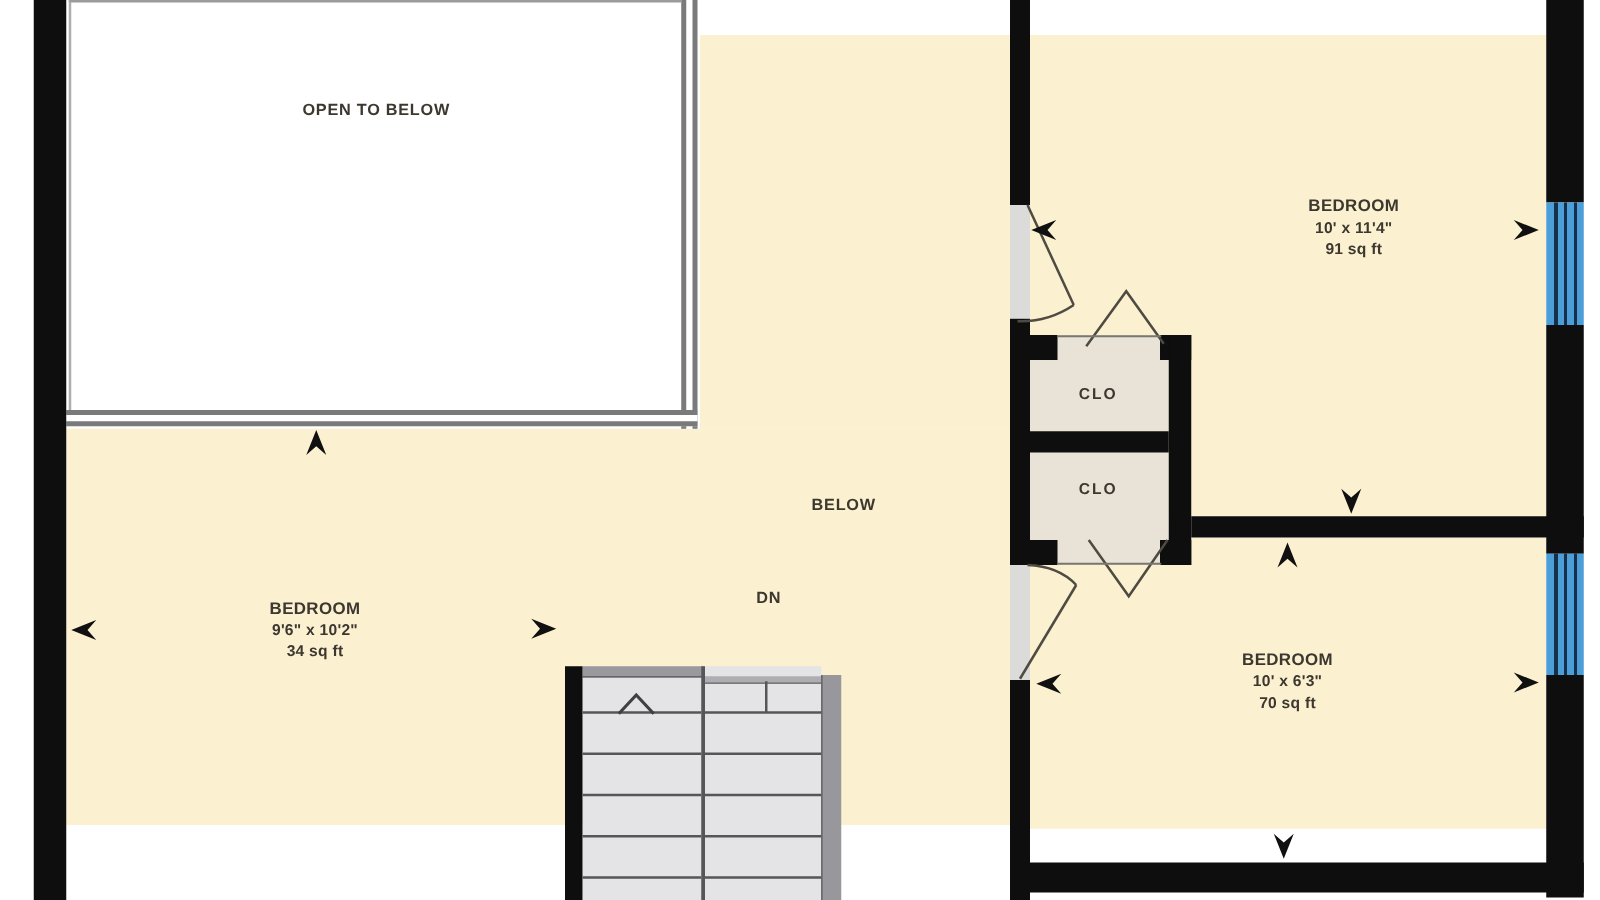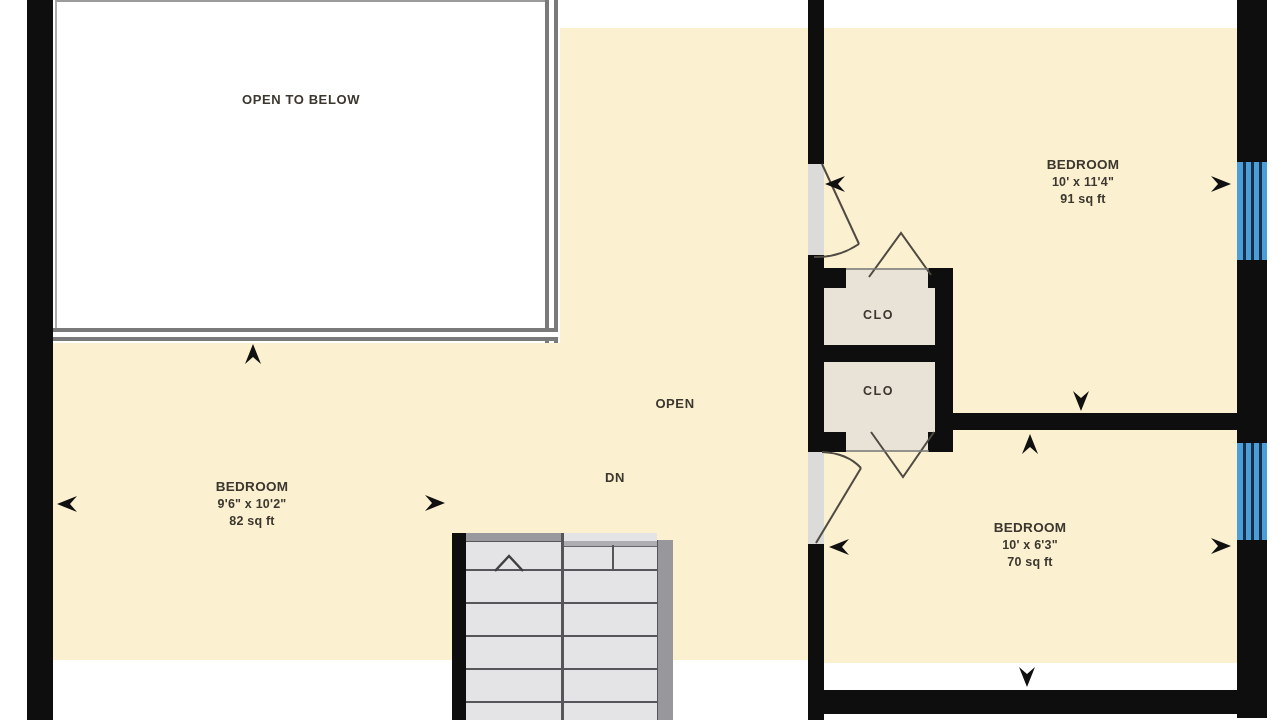--- a/index.html
+++ b/index.html
@@ -115,33 +115,33 @@
       <polygon points="845,176 825,184 845,192 838,184"></polygon>
       <polygon points="1211,176 1231,184 1211,192 1218,184"></polygon>
       <polygon points="1073,391 1081,411 1089,391 1081,398"></polygon>
       <polygon points="1022,454 1030,434 1038,454 1030,447"></polygon>
       <polygon points="849,539 829,547 849,555 842,547"></polygon>
       <polygon points="1211,538 1231,546 1211,554 1218,546"></polygon>
       <polygon points="1019,667 1027,687 1035,667 1027,674"></polygon>
     </g>
   </svg>
 
-  <div class="lbl small-lbl" style="left:55px;top:92px;width:492px;">OPEN TO BELOW</div>
+  <div class="lbl small-lbl" style="left:55px;top:80px;width:492px;">OPEN TO BELOW</div>
 
-  <div class="lbl small-lbl" style="left:625px;top:396px;width:100px;">OPEN</div>
+  <div class="lbl small-lbl" style="left:625px;top:396px;width:100px;">BELOW</div>
 
   <div class="lbl small-lbl" style="left:585px;top:470px;width:60px;">DN</div>
 
   <div class="lbl clo-lbl" style="left:822px;top:308px;width:113px;">CLO</div>
   <div class="lbl clo-lbl" style="left:822px;top:384px;width:113px;">CLO</div>
 
   <div class="lbl room-block" style="left:152px;top:478px;width:200px;">
     <div class="room-name">BEDROOM</div>
     <div class="room-dims">9'6" x 10'2"</div>
-    <div class="room-area">82 sq ft</div>
+    <div class="room-area">34 sq ft</div>
   </div>
 
   <div class="lbl room-block" style="left:983px;top:156px;width:200px;">
     <div class="room-name">BEDROOM</div>
     <div class="room-dims">10' x 11'4"</div>
     <div class="room-area">91 sq ft</div>
   </div>
 
   <div class="lbl room-block" style="left:930px;top:519px;width:200px;">
     <div class="room-name">BEDROOM</div>

